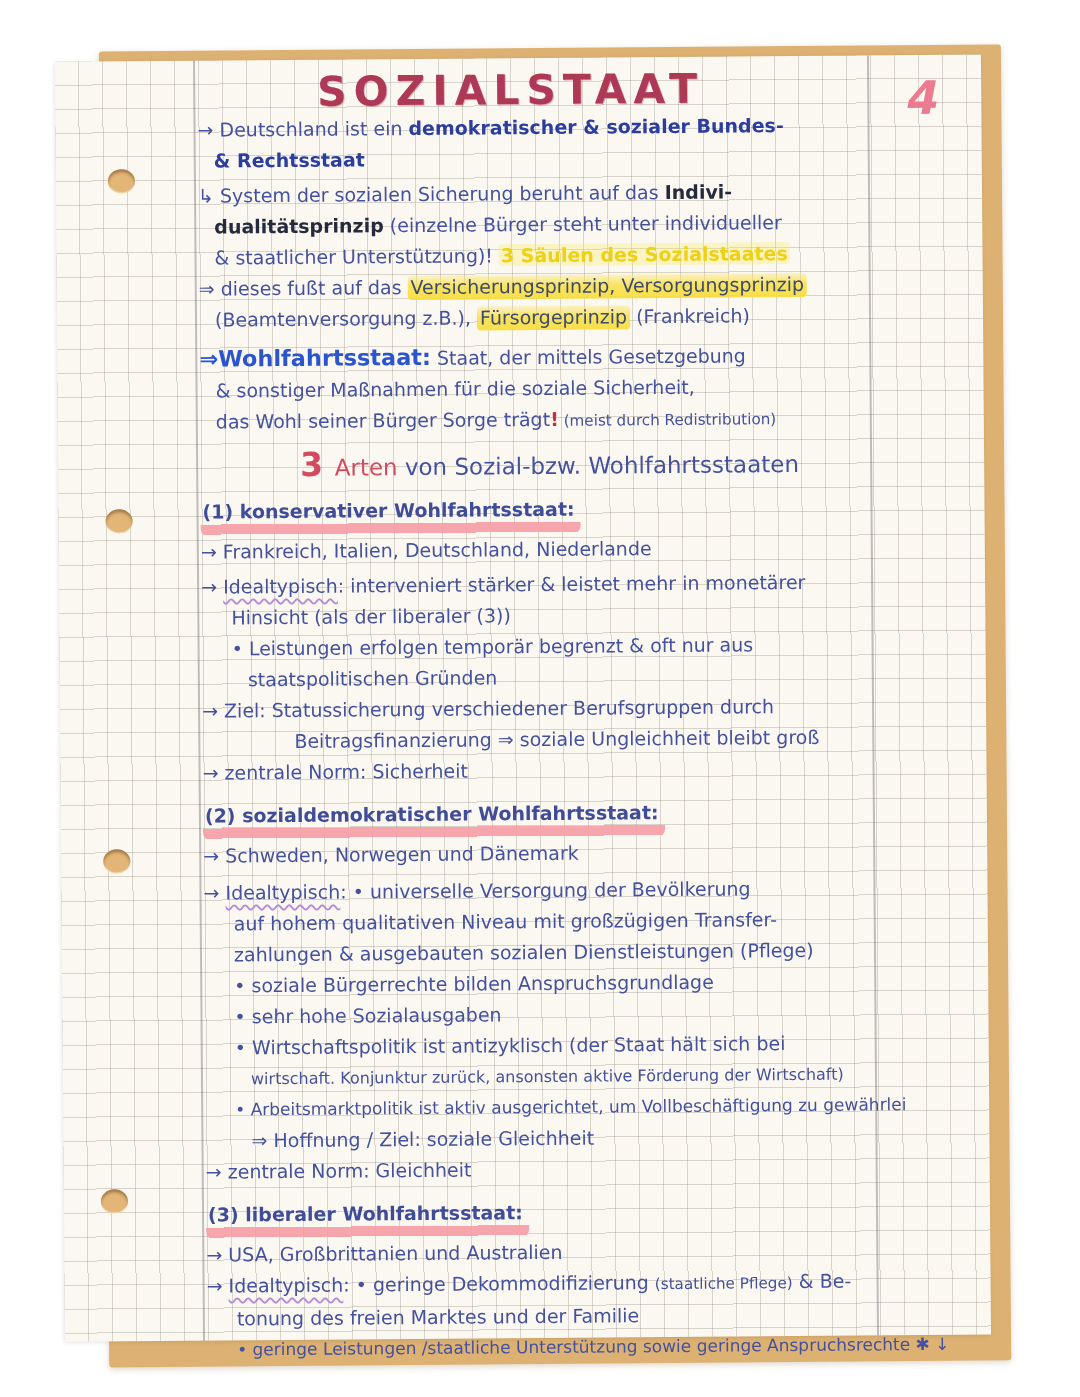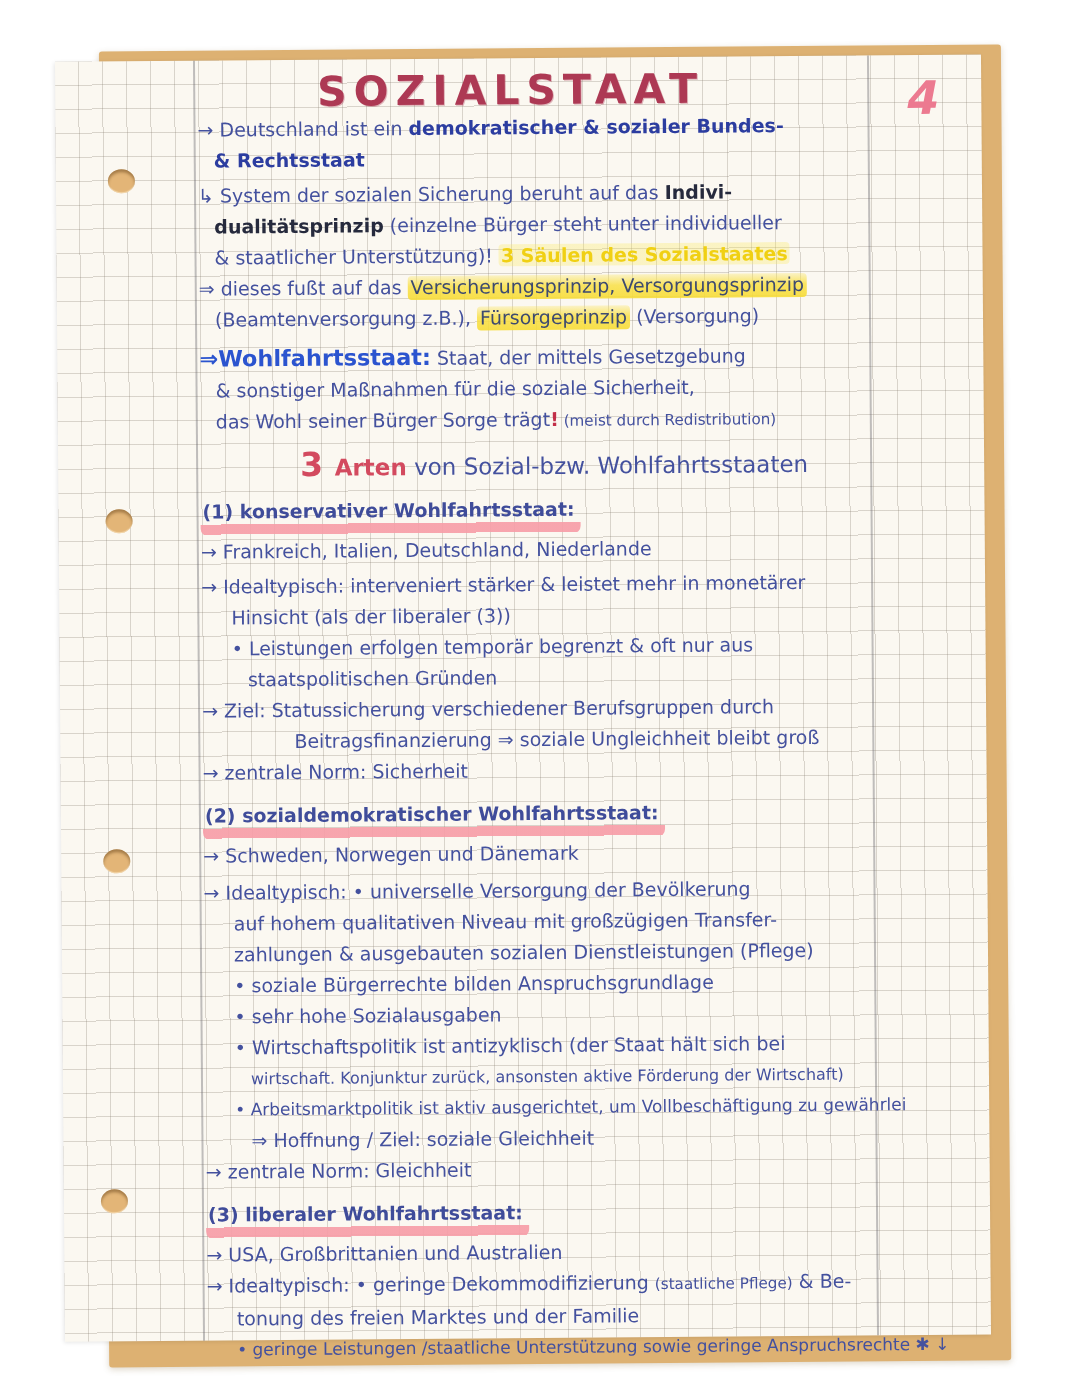--- a/index.html
+++ b/index.html
@@ -47,35 +47,36 @@
   .note-lines{
     position:absolute;left:142px;top:54px;width:816px;
     font-size:19px;color:#44519e;
   }
   .line{min-height:31px;line-height:31px;white-space:nowrap;}
   
   .seg-n{color:#44519e;}
   .seg-b{color:#2c3da0;font-weight:700;}
   .seg-k{color:#262a3d;font-weight:800;}
   .seg-B{color:#2b54cf;font-weight:800;font-size:1.18em;}
-  .seg-r{color:#d34a5f;font-weight:700;}
+  .seg-r{color:#d34a5f;font-weight:400;}
   .seg-r3{color:#d34a5f;font-weight:800;font-size:33px;}
   .seg-rx{color:#c22f48;font-weight:800;}
   .seg-y{
     color:#f0d013;font-weight:700;
     background:linear-gradient(rgba(250,232,90,0.30),rgba(250,232,90,0.30));
     border-radius:4px;padding:0 2px;
   }
   .seg-hy{
     color:#3d4a70;
     background:linear-gradient(to bottom, rgba(249,224,70,0.25) 0%, rgba(249,224,70,0.85) 45%, rgba(247,220,55,0.9) 100%);
     border-radius:4px;padding:0 3px 2px 3px;
   }
   .seg-u{
     color:#44519e;
+    text-decoration:underline;
     text-decoration-style:wavy;
     text-decoration-color:#b78ad6;
     text-decoration-thickness:2px;
     text-underline-offset:5px;
   }
   .seg-pk{
     color:#3f4c9a;font-weight:600;display:inline-block;padding:0 6px 9px 2px;
     background:linear-gradient(to bottom,
       transparent calc(100% - 12px),
       rgba(247,158,168,0.92) calc(100% - 12px),
@@ -102,21 +103,21 @@
     <div class="page-title">SOZIALSTAAT</div>
     <div class="page-number">4</div>
 
     <div class="note-lines">
         <div class="line"><span class="seg-n">→ Deutschland ist ein </span><span class="seg-b">demokratischer &amp; sozialer Bundes-</span></div>
         <div class="line" style="margin-left: 16px;"><span class="seg-b">&amp; Rechtsstaat</span></div>
         <div class="line" style="margin-top: 4px;"><span class="seg-n">↳ System der sozialen Sicherung beruht auf das </span><span class="seg-k">Indivi-</span></div>
         <div class="line" style="margin-left: 16px;"><span class="seg-k">dualitätsprinzip</span><span class="seg-n"> (einzelne Bürger steht unter individueller</span></div>
         <div class="line" style="margin-left: 16px;"><span class="seg-n">&amp; staatlicher Unterstützung)!  </span><span class="seg-y">3 Säulen des Sozialstaates</span></div>
         <div class="line"><span class="seg-n">⇒ dieses fußt auf das </span><span class="seg-hy">Versicherungsprinzip, Versorgungsprinzip</span></div>
-        <div class="line" style="margin-left: 16px;"><span class="seg-n">(Beamtenversorgung z.B.), </span><span class="seg-hy">Fürsorgeprinzip</span><span class="seg-n"> (Versorgung)</span></div>
+        <div class="line" style="margin-left: 16px;"><span class="seg-n">(Beamtenversorgung z.B.), </span><span class="seg-hy">Fürsorgeprinzip</span><span class="seg-n"> (Frankreich)</span></div>
         <div class="line" style="margin-top: 8px;"><span class="seg-B">⇒</span><span class="seg-B">Wohlfahrtsstaat:</span><span class="seg-n"> Staat, der mittels Gesetzgebung</span></div>
         <div class="line" style="margin-left: 16px;"><span class="seg-n">&amp; sonstiger Maßnahmen für die soziale Sicherheit,</span></div>
         <div class="line" style="margin-left: 16px;"><span class="seg-n">das Wohl seiner Bürger Sorge trägt</span><span class="seg-rx">!</span><span class="seg-n seg-sm"> (meist durch Redistribution)</span></div>
         <div class="line" style="margin-left: 100px; margin-top: 10px; font-size: 23px;"><span class="seg-r3">3 </span><span class="seg-r">Arten</span><span class="seg-n"> von Sozial-bzw. Wohlfahrtsstaaten</span></div>
         <div class="line" style="margin-top: 12px;"><span class="seg-pk">(1) konservativer Wohlfahrtsstaat:</span></div>
         <div class="line"><span class="seg-n">→ Frankreich, Italien, Deutschland, Niederlande</span></div>
         <div class="line" style="margin-top: 4px;"><span class="seg-n">→ </span><span class="seg-u">Idealtypisch</span><span class="seg-n">: interveniert stärker &amp; leistet mehr in monetärer</span></div>
         <div class="line" style="margin-left: 30px;"><span class="seg-n">Hinsicht (als der liberaler (3))</span></div>
         <div class="line" style="margin-left: 30px;"><span class="seg-n">• Leistungen erfolgen temporär begrenzt &amp; oft nur aus</span></div>
         <div class="line" style="margin-left: 46px;"><span class="seg-n">staatspolitischen Gründen</span></div>

